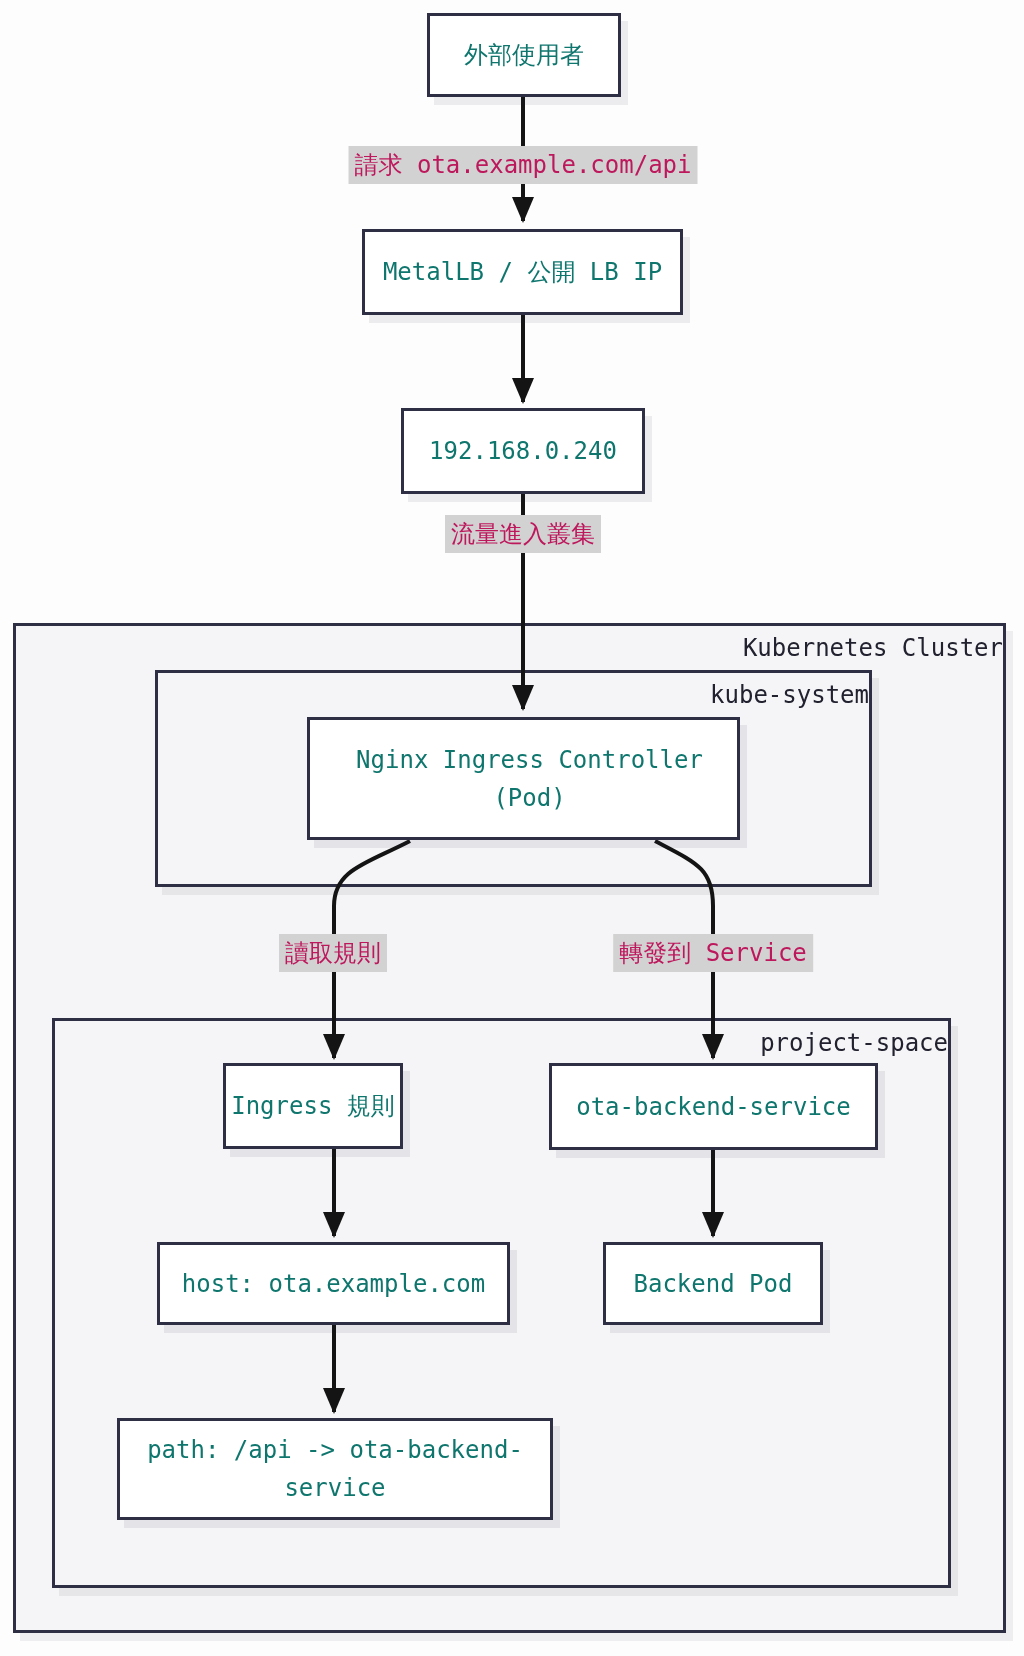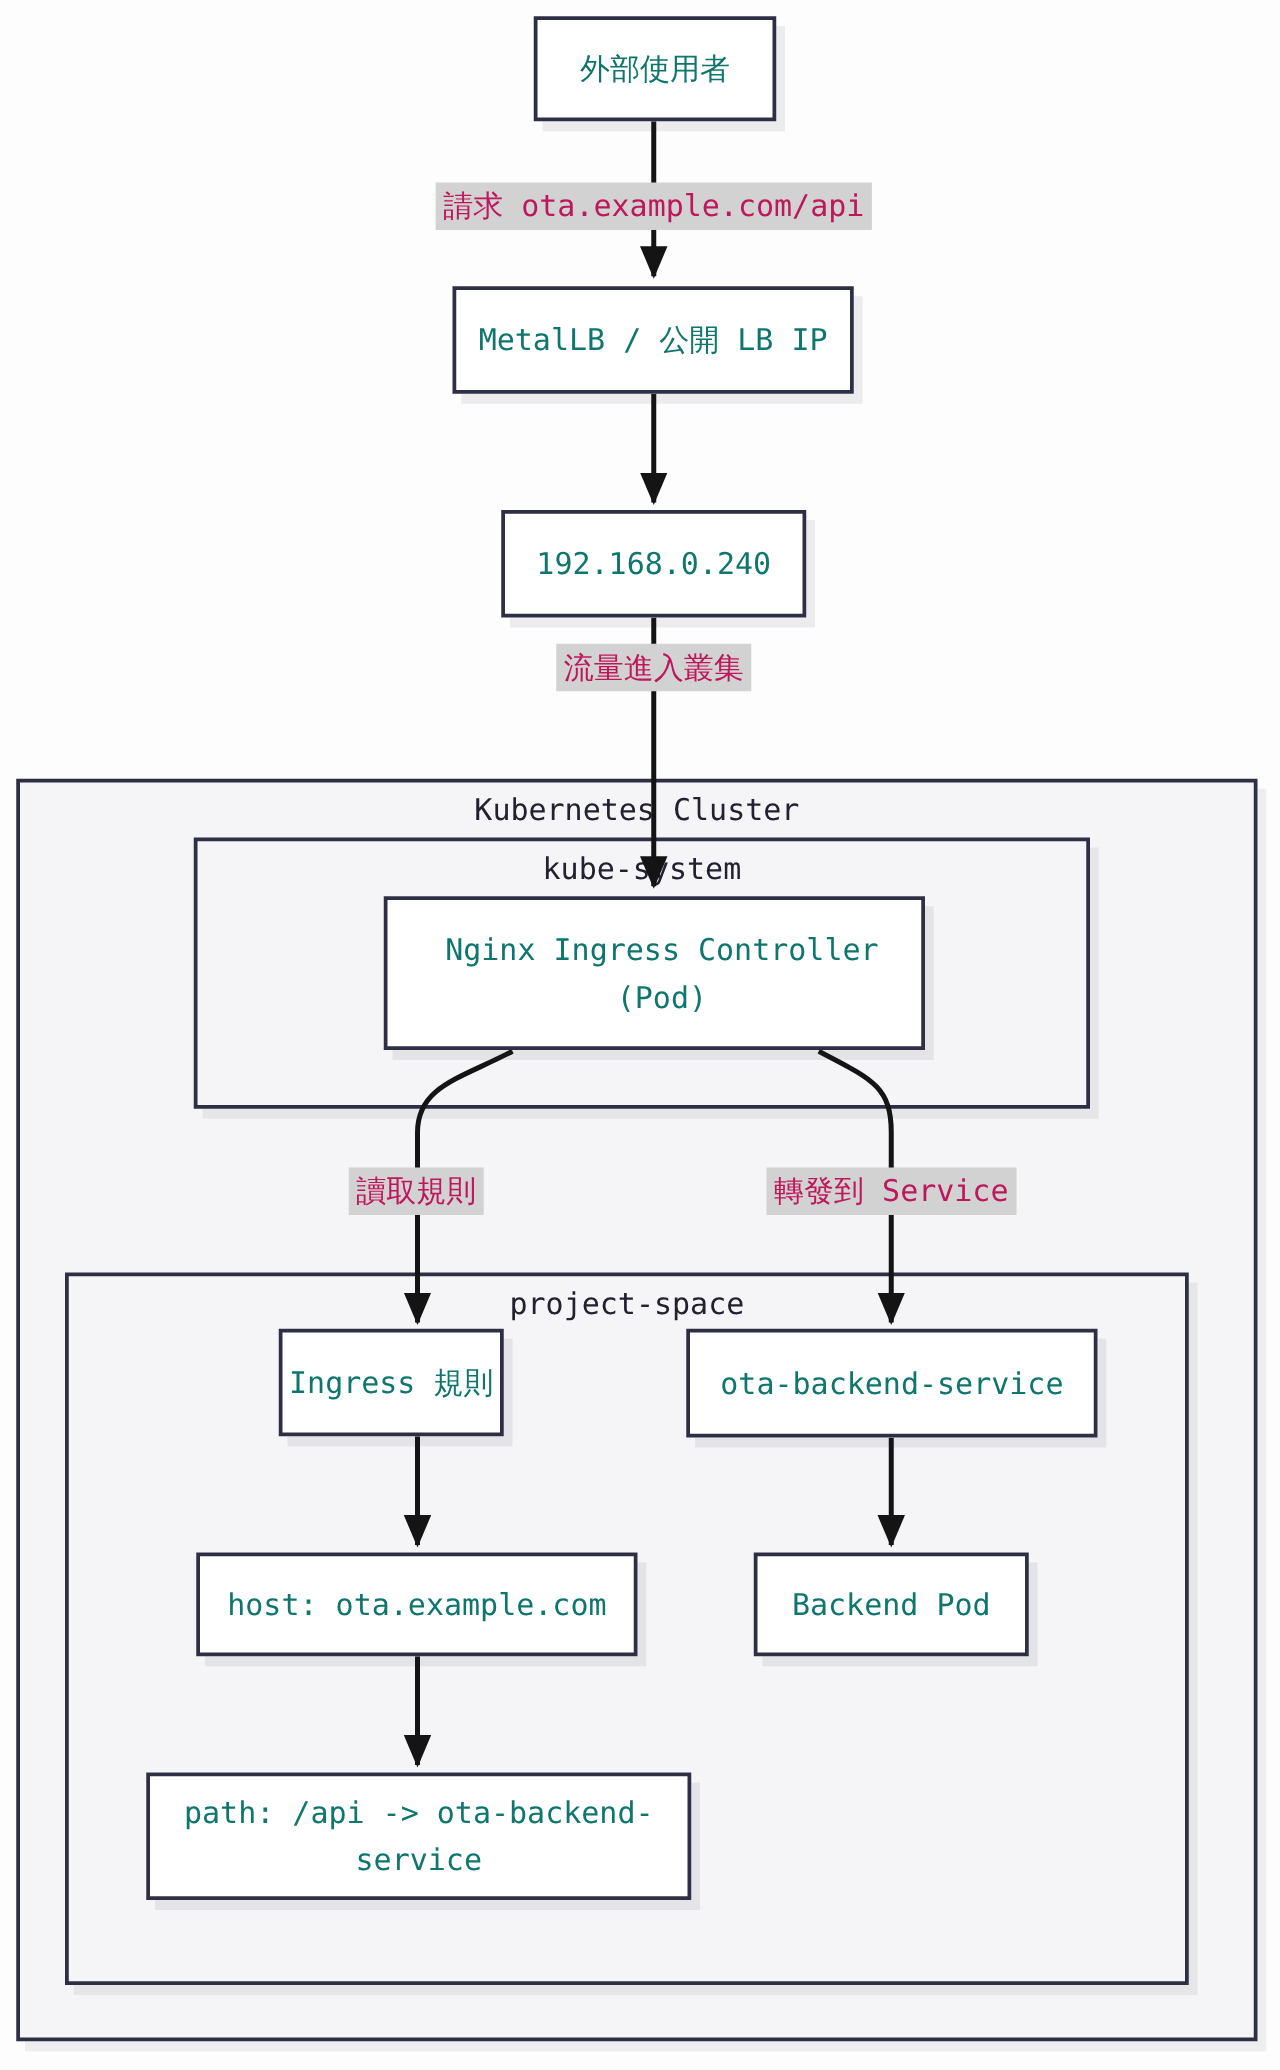--- a/index.html
+++ b/index.html
@@ -14,21 +14,21 @@
     position:absolute;
     background:#f5f5f7;
     border:3px solid #2e2e44;
     box-sizing:border-box;
     box-shadow:7px 8px 0 rgba(40,40,60,0.07);
   }
   .cluster-label{
     position:absolute;
     width:100%;
     top:8px;left:0;
-    text-align:center;
+    text-align:right;
     font-size:24px;
     color:#21212f;
     letter-spacing:0px;
   }
   .node{
     position:absolute;
     background:#ffffff;
     border:3px solid #2e2e44;
     box-sizing:border-box;
     box-shadow:7px 8px 0 rgba(40,40,60,0.08);

